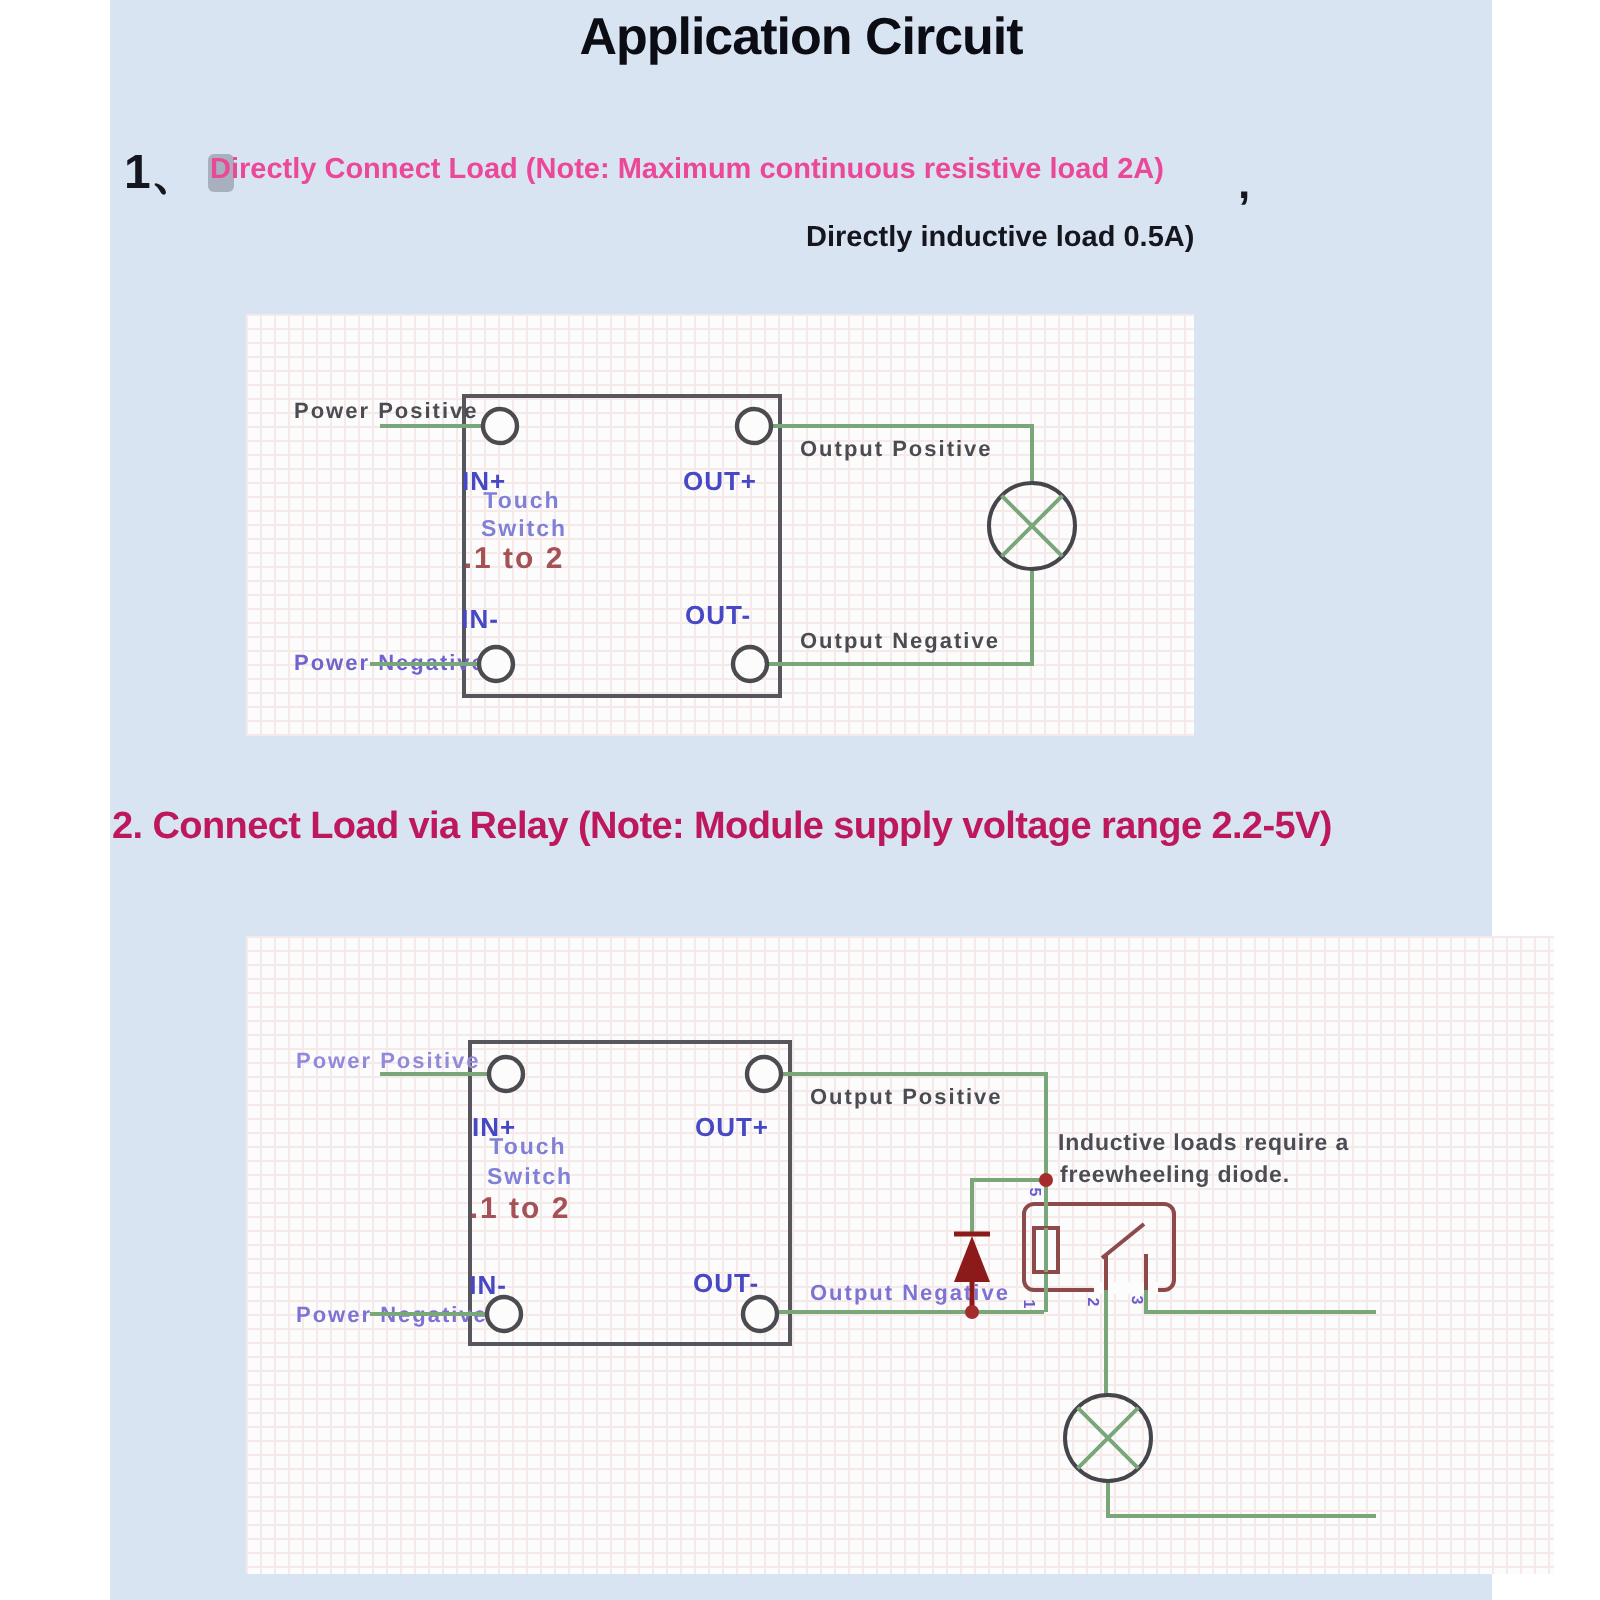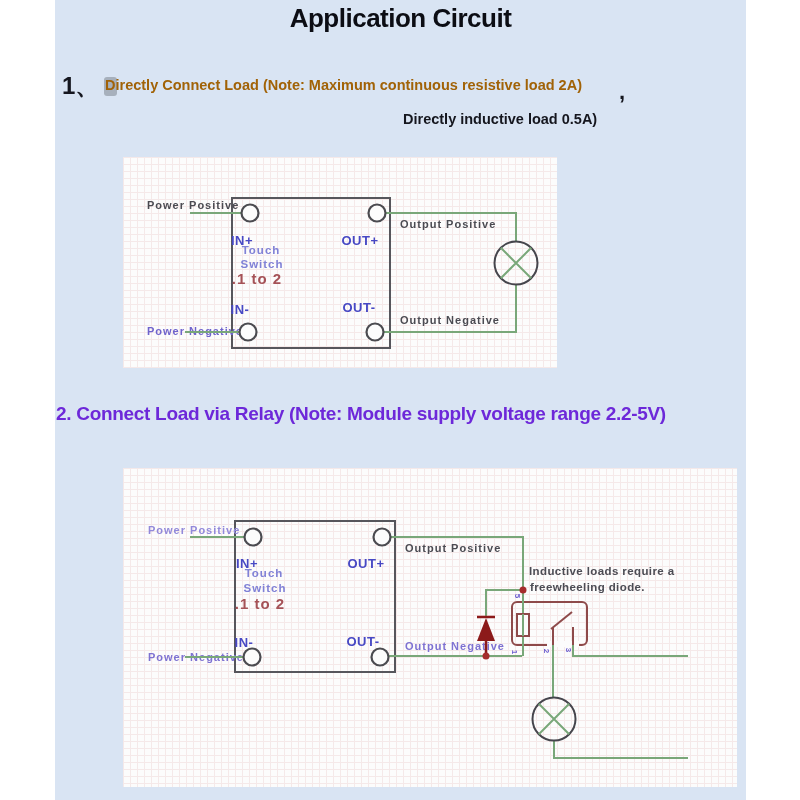--- a/index.html
+++ b/index.html
@@ -2,30 +2,30 @@
 <html><head>
 <meta charset="utf-8">
 <style>
   html,body{margin:0;padding:0;background:#ffffff}
   .page{position:relative;width:799px;height:800px;background:#ffffff;overflow:hidden;
         font-family:"Liberation Sans",sans-serif}
   .bluebg{position:absolute;left:55px;top:0;width:691px;height:800px;background:#d9e4f3}
   .panel{position:absolute;background-color:#fcfcfc;
          background-image:linear-gradient(#f5e9e9 1px,transparent 1px),
                           linear-gradient(90deg,#f5e9e9 1px,transparent 1px);
-         background-size:7px 7px;}
+         background-size:7px 7px;padding-left:40px;}
   #panel1{left:123px;top:157px;width:434px;height:211px}
   #panel2{left:123px;top:468px;width:614px;height:319px}
   .title{position:absolute;left:55px;top:3px;width:691px;text-align:center;
          font-size:26px;font-weight:bold;color:#0c0d14;letter-spacing:-0.5px}
   .h1num{position:absolute;left:62px;top:70px;font-size:24px;font-weight:bold;color:#15161e}
-  .h1a{position:absolute;left:105px;top:77px;font-size:14.5px;font-weight:bold;color:#a16207;z-index:2}
+  .h1a{position:absolute;left:105px;top:77px;font-size:14.5px;font-weight:bold;color:#ec4899;z-index:2}
   .h1comma{position:absolute;left:619px;top:79px;font-size:22px;font-weight:bold;color:#15161e}
   .h1b{position:absolute;left:403px;top:111px;font-size:14.5px;font-weight:bold;color:#15161e}
-  .h2{position:absolute;left:56px;top:403px;font-size:19px;font-weight:bold;color:#6d28d9;letter-spacing:-0.3px}
+  .h2{position:absolute;left:56px;top:403px;font-size:19px;font-weight:bold;color:#be185d;letter-spacing:-0.3px}
   .cursor{position:absolute;left:104px;top:77px;width:13px;height:19px;background:#9aa2ae;
           border-radius:3px;opacity:.8;z-index:1}
   svg{position:absolute;left:0;top:0}
   .wire{stroke:#79a779;stroke-width:2;fill:none}
   .mbox{stroke:#56565c;stroke-width:2;fill:none}
   .pin{fill:#fcfcfc;stroke:#4b4b50;stroke-width:2.2}
   .lampc{fill:none;stroke:#45454c;stroke-width:2}
   .pinlbl{font:bold 13px "Liberation Sans",sans-serif;fill:#4748c4;letter-spacing:.5px}
   .ctr{font:bold 11.5px "Liberation Sans",sans-serif;fill:#8081d6;letter-spacing:1px}
   .rng{font:bold 15px "Liberation Sans",sans-serif;fill:#a55257;letter-spacing:1px}

